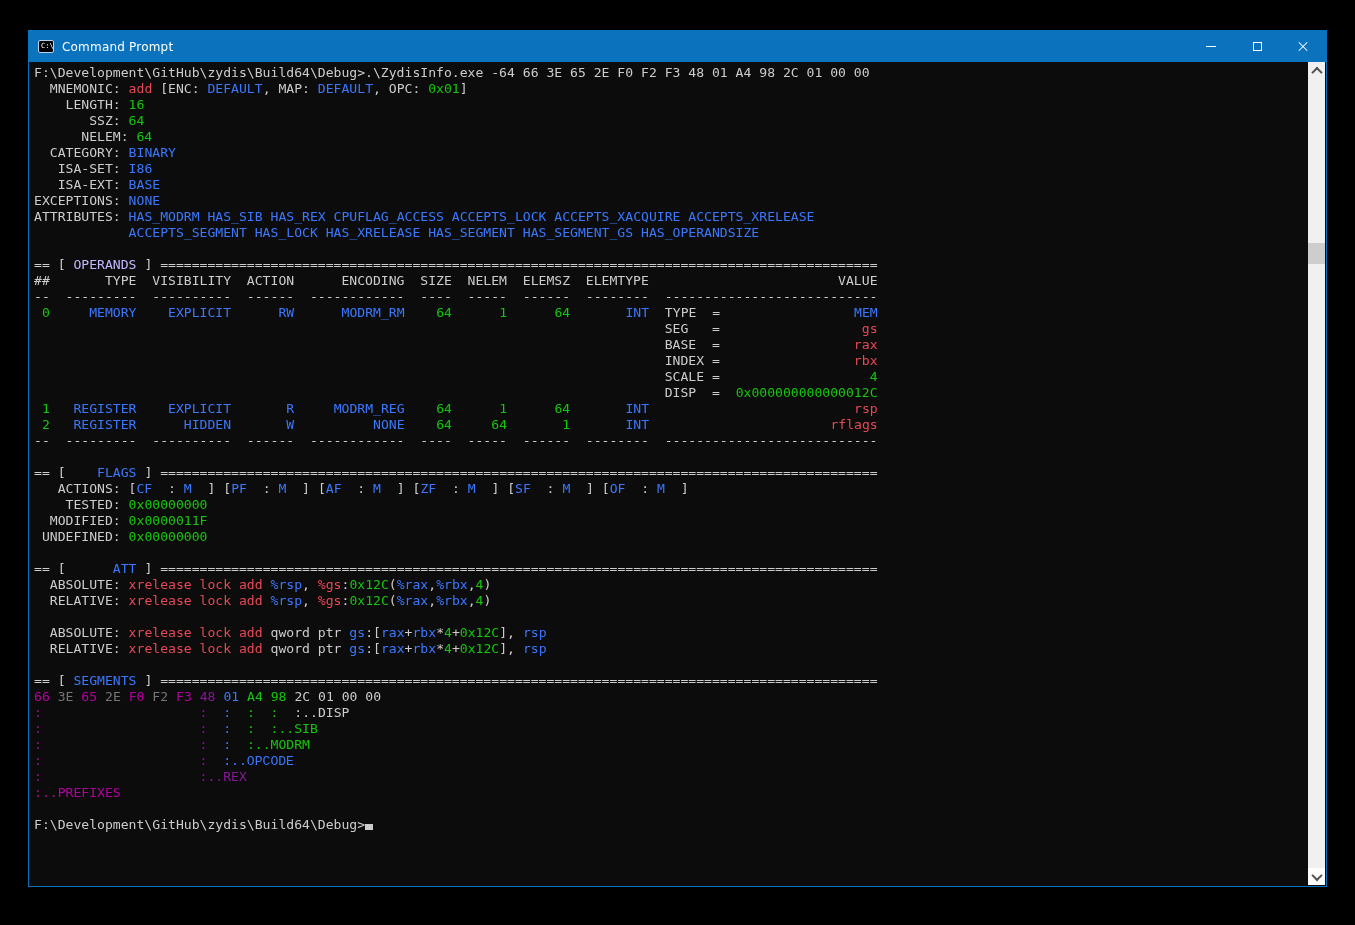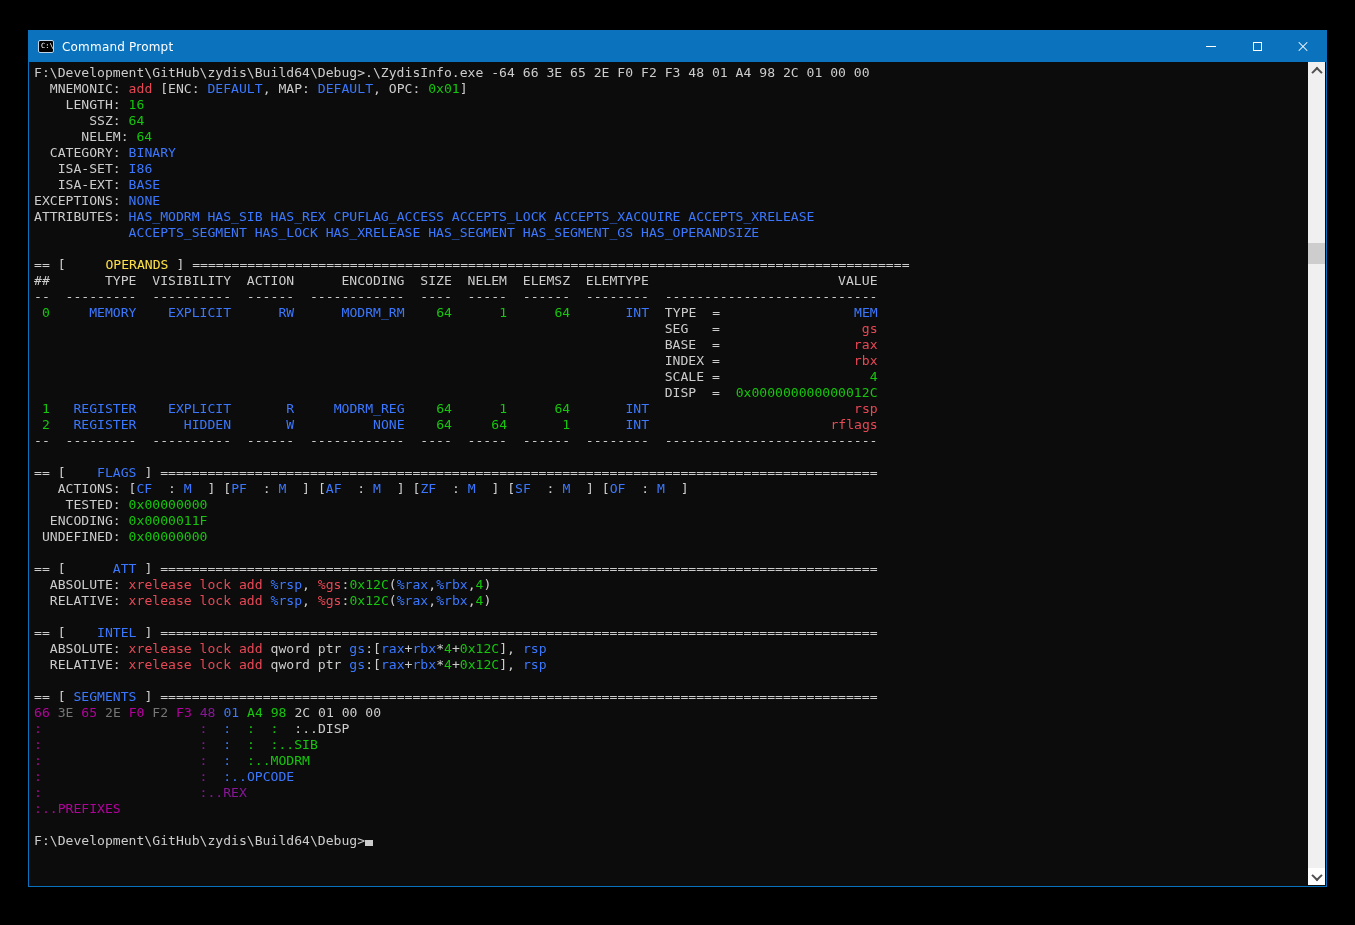--- a/index.html
+++ b/index.html
@@ -63,53 +63,52 @@
       <div class="line"><span style="color: rgb(204, 204, 204);">    LENGTH: </span><span style="color: rgb(22, 198, 12);">16</span></div>
       <div class="line"><span style="color: rgb(204, 204, 204);">       SSZ: </span><span style="color: rgb(22, 198, 12);">64</span></div>
       <div class="line"><span style="color: rgb(204, 204, 204);">      NELEM: </span><span style="color: rgb(22, 198, 12);">64</span></div>
       <div class="line"><span style="color: rgb(204, 204, 204);">  CATEGORY: </span><span style="color: rgb(59, 120, 255);">BINARY</span></div>
       <div class="line"><span style="color: rgb(204, 204, 204);">   ISA-SET: </span><span style="color: rgb(59, 120, 255);">I86</span></div>
       <div class="line"><span style="color: rgb(204, 204, 204);">   ISA-EXT: </span><span style="color: rgb(59, 120, 255);">BASE</span></div>
       <div class="line"><span style="color: rgb(204, 204, 204);">EXCEPTIONS: </span><span style="color: rgb(59, 120, 255);">NONE</span></div>
       <div class="line"><span style="color: rgb(204, 204, 204);">ATTRIBUTES: </span><span style="color: rgb(59, 120, 255);">HAS_MODRM HAS_SIB HAS_REX CPUFLAG_ACCESS ACCEPTS_LOCK ACCEPTS_XACQUIRE ACCEPTS_XRELEASE</span></div>
       <div class="line"><span style="color: rgb(204, 204, 204);">            </span><span style="color: rgb(59, 120, 255);">ACCEPTS_SEGMENT HAS_LOCK HAS_XRELEASE HAS_SEGMENT HAS_SEGMENT_GS HAS_OPERANDSIZE</span></div>
       <div class="line"></div>
-      <div class="line"><span style="color: rgb(204, 204, 204);">== [ </span><span style="color: #fde047; margin-left: 32px;">OPERANDS</span><span style="color: rgb(204, 204, 204);"> ] </span><span style="color: rgb(204, 204, 204);">===========================================================================================</span></div>
+      <div class="line"><span style="color: rgb(204, 204, 204);">== [ </span><span style="color: #c4b5fd;">OPERANDS</span><span style="color: rgb(204, 204, 204);"> ] </span><span style="color: rgb(204, 204, 204);">===========================================================================================</span></div>
       <div class="line"><span style="color: rgb(204, 204, 204);">##       TYPE  VISIBILITY  ACTION      ENCODING  SIZE  NELEM  ELEMSZ  ELEMTYPE</span><span style="color: rgb(204, 204, 204);">                        </span><span style="color: rgb(204, 204, 204);">VALUE</span></div>
       <div class="line"><span style="color: rgb(204, 204, 204);">--  ---------  ----------  ------  ------------  ----  -----  ------  --------  </span><span style="color: rgb(204, 204, 204);">---------------------------</span></div>
       <div class="line"><span style="color: rgb(204, 204, 204);"> </span><span style="color: rgb(22, 198, 12);">0</span><span style="color: rgb(204, 204, 204);">     </span><span style="color: rgb(59, 120, 255);">MEMORY</span><span style="color: rgb(204, 204, 204);">    </span><span style="color: rgb(59, 120, 255);">EXPLICIT</span><span style="color: rgb(204, 204, 204);">      </span><span style="color: rgb(59, 120, 255);">RW</span><span style="color: rgb(204, 204, 204);">      </span><span style="color: rgb(59, 120, 255);">MODRM_RM</span><span style="color: rgb(204, 204, 204);">    </span><span style="color: rgb(22, 198, 12);">64</span><span style="color: rgb(204, 204, 204);">      </span><span style="color: rgb(22, 198, 12);">1</span><span style="color: rgb(204, 204, 204);">      </span><span style="color: rgb(22, 198, 12);">64</span><span style="color: rgb(204, 204, 204);">       </span><span style="color: rgb(59, 120, 255);">INT</span><span style="color: rgb(204, 204, 204);">  TYPE  =</span><span style="color: rgb(204, 204, 204);">                 </span><span style="color: rgb(59, 120, 255);">MEM</span></div>
       <div class="line"><span style="color: rgb(204, 204, 204);">                                                                                </span><span style="color: rgb(204, 204, 204);">SEG   =</span><span style="color: rgb(204, 204, 204);">                  </span><span style="color: rgb(231, 72, 86);">gs</span></div>
       <div class="line"><span style="color: rgb(204, 204, 204);">                                                                                </span><span style="color: rgb(204, 204, 204);">BASE  =</span><span style="color: rgb(204, 204, 204);">                 </span><span style="color: rgb(231, 72, 86);">rax</span></div>
       <div class="line"><span style="color: rgb(204, 204, 204);">                                                                                </span><span style="color: rgb(204, 204, 204);">INDEX =</span><span style="color: rgb(204, 204, 204);">                 </span><span style="color: rgb(231, 72, 86);">rbx</span></div>
       <div class="line"><span style="color: rgb(204, 204, 204);">                                                                                </span><span style="color: rgb(204, 204, 204);">SCALE =</span><span style="color: rgb(204, 204, 204);">                   </span><span style="color: rgb(22, 198, 12);">4</span></div>
       <div class="line"><span style="color: rgb(204, 204, 204);">                                                                                </span><span style="color: rgb(204, 204, 204);">DISP  =</span><span style="color: rgb(204, 204, 204);">  </span><span style="color: rgb(22, 198, 12);">0x000000000000012C</span></div>
       <div class="line"><span style="color: rgb(204, 204, 204);"> </span><span style="color: rgb(22, 198, 12);">1</span><span style="color: rgb(204, 204, 204);">   </span><span style="color: rgb(59, 120, 255);">REGISTER</span><span style="color: rgb(204, 204, 204);">    </span><span style="color: rgb(59, 120, 255);">EXPLICIT</span><span style="color: rgb(204, 204, 204);">       </span><span style="color: rgb(59, 120, 255);">R</span><span style="color: rgb(204, 204, 204);">     </span><span style="color: rgb(59, 120, 255);">MODRM_REG</span><span style="color: rgb(204, 204, 204);">    </span><span style="color: rgb(22, 198, 12);">64</span><span style="color: rgb(204, 204, 204);">      </span><span style="color: rgb(22, 198, 12);">1</span><span style="color: rgb(204, 204, 204);">      </span><span style="color: rgb(22, 198, 12);">64</span><span style="color: rgb(204, 204, 204);">       </span><span style="color: rgb(59, 120, 255);">INT</span><span style="color: rgb(204, 204, 204);">                          </span><span style="color: rgb(231, 72, 86);">rsp</span></div>
       <div class="line"><span style="color: rgb(204, 204, 204);"> </span><span style="color: rgb(22, 198, 12);">2</span><span style="color: rgb(204, 204, 204);">   </span><span style="color: rgb(59, 120, 255);">REGISTER</span><span style="color: rgb(204, 204, 204);">      </span><span style="color: rgb(59, 120, 255);">HIDDEN</span><span style="color: rgb(204, 204, 204);">       </span><span style="color: rgb(59, 120, 255);">W</span><span style="color: rgb(204, 204, 204);">          </span><span style="color: rgb(59, 120, 255);">NONE</span><span style="color: rgb(204, 204, 204);">    </span><span style="color: rgb(22, 198, 12);">64</span><span style="color: rgb(204, 204, 204);">     </span><span style="color: rgb(22, 198, 12);">64</span><span style="color: rgb(204, 204, 204);">       </span><span style="color: rgb(22, 198, 12);">1</span><span style="color: rgb(204, 204, 204);">       </span><span style="color: rgb(59, 120, 255);">INT</span><span style="color: rgb(204, 204, 204);">                       </span><span style="color: rgb(231, 72, 86);">rflags</span></div>
       <div class="line"><span style="color: rgb(204, 204, 204);">--  ---------  ----------  ------  ------------  ----  -----  ------  --------  </span><span style="color: rgb(204, 204, 204);">---------------------------</span></div>
       <div class="line"></div>
       <div class="line"><span style="color: rgb(204, 204, 204);">== [    </span><span style="color: rgb(59, 120, 255);">FLAGS</span><span style="color: rgb(204, 204, 204);"> ] </span><span style="color: rgb(204, 204, 204);">===========================================================================================</span></div>
       <div class="line"><span style="color: rgb(204, 204, 204);">   ACTIONS: [</span><span style="color: rgb(59, 120, 255);">CF</span><span style="color: rgb(204, 204, 204);">  : </span><span style="color: rgb(59, 120, 255);">M</span><span style="color: rgb(204, 204, 204);">  ] [</span><span style="color: rgb(59, 120, 255);">PF</span><span style="color: rgb(204, 204, 204);">  : </span><span style="color: rgb(59, 120, 255);">M</span><span style="color: rgb(204, 204, 204);">  ] [</span><span style="color: rgb(59, 120, 255);">AF</span><span style="color: rgb(204, 204, 204);">  : </span><span style="color: rgb(59, 120, 255);">M</span><span style="color: rgb(204, 204, 204);">  ] [</span><span style="color: rgb(59, 120, 255);">ZF</span><span style="color: rgb(204, 204, 204);">  : </span><span style="color: rgb(59, 120, 255);">M</span><span style="color: rgb(204, 204, 204);">  ] [</span><span style="color: rgb(59, 120, 255);">SF</span><span style="color: rgb(204, 204, 204);">  : </span><span style="color: rgb(59, 120, 255);">M</span><span style="color: rgb(204, 204, 204);">  ] [</span><span style="color: rgb(59, 120, 255);">OF</span><span style="color: rgb(204, 204, 204);">  : </span><span style="color: rgb(59, 120, 255);">M</span><span style="color: rgb(204, 204, 204);">  ]</span></div>
       <div class="line"><span style="color: rgb(204, 204, 204);">    TESTED: </span><span style="color: rgb(22, 198, 12);">0x00000000</span></div>
-      <div class="line"><span style="color: rgb(204, 204, 204);">  ENCODING: </span><span style="color: rgb(22, 198, 12);">0x0000011F</span></div>
+      <div class="line"><span style="color: rgb(204, 204, 204);">  MODIFIED: </span><span style="color: rgb(22, 198, 12);">0x0000011F</span></div>
       <div class="line"><span style="color: rgb(204, 204, 204);"> UNDEFINED: </span><span style="color: rgb(22, 198, 12);">0x00000000</span></div>
       <div class="line"></div>
       <div class="line"><span style="color: rgb(204, 204, 204);">== [      </span><span style="color: rgb(59, 120, 255);">ATT</span><span style="color: rgb(204, 204, 204);"> ] </span><span style="color: rgb(204, 204, 204);">===========================================================================================</span></div>
       <div class="line"><span style="color: rgb(204, 204, 204);">  ABSOLUTE: </span><span style="color: rgb(231, 72, 86);">xrelease lock add </span><span style="color: rgb(59, 120, 255);">%rsp</span><span style="color: rgb(204, 204, 204);">, </span><span style="color: rgb(231, 72, 86);">%gs</span><span style="color: rgb(204, 204, 204);">:</span><span style="color: rgb(22, 198, 12);">0x12C</span><span style="color: rgb(204, 204, 204);">(</span><span style="color: rgb(59, 120, 255);">%rax</span><span style="color: rgb(204, 204, 204);">,</span><span style="color: rgb(59, 120, 255);">%rbx</span><span style="color: rgb(204, 204, 204);">,</span><span style="color: rgb(22, 198, 12);">4</span><span style="color: rgb(204, 204, 204);">)</span></div>
       <div class="line"><span style="color: rgb(204, 204, 204);">  RELATIVE: </span><span style="color: rgb(231, 72, 86);">xrelease lock add </span><span style="color: rgb(59, 120, 255);">%rsp</span><span style="color: rgb(204, 204, 204);">, </span><span style="color: rgb(231, 72, 86);">%gs</span><span style="color: rgb(204, 204, 204);">:</span><span style="color: rgb(22, 198, 12);">0x12C</span><span style="color: rgb(204, 204, 204);">(</span><span style="color: rgb(59, 120, 255);">%rax</span><span style="color: rgb(204, 204, 204);">,</span><span style="color: rgb(59, 120, 255);">%rbx</span><span style="color: rgb(204, 204, 204);">,</span><span style="color: rgb(22, 198, 12);">4</span><span style="color: rgb(204, 204, 204);">)</span></div>
       <div class="line"></div>
-      <div class="line"><span style="color: rgb(204, 204, 204);">== [    </span><span style="color: rgb(59, 120, 255);">INTEL</span><span style="color: rgb(204, 204, 204);"> ] </span><span style="color: rgb(204, 204, 204);">===========================================================================================</span></div>
       <div class="line"><span style="color: rgb(204, 204, 204);">  ABSOLUTE: </span><span style="color: rgb(231, 72, 86);">xrelease lock add </span><span style="color: rgb(204, 204, 204);">qword ptr </span><span style="color: rgb(59, 120, 255);">gs</span><span style="color: rgb(204, 204, 204);">:[</span><span style="color: rgb(59, 120, 255);">rax</span><span style="color: rgb(204, 204, 204);">+</span><span style="color: rgb(59, 120, 255);">rbx</span><span style="color: rgb(204, 204, 204);">*</span><span style="color: rgb(22, 198, 12);">4</span><span style="color: rgb(204, 204, 204);">+</span><span style="color: rgb(22, 198, 12);">0x12C</span><span style="color: rgb(204, 204, 204);">], </span><span style="color: rgb(59, 120, 255);">rsp</span></div>
       <div class="line"><span style="color: rgb(204, 204, 204);">  RELATIVE: </span><span style="color: rgb(231, 72, 86);">xrelease lock add </span><span style="color: rgb(204, 204, 204);">qword ptr </span><span style="color: rgb(59, 120, 255);">gs</span><span style="color: rgb(204, 204, 204);">:[</span><span style="color: rgb(59, 120, 255);">rax</span><span style="color: rgb(204, 204, 204);">+</span><span style="color: rgb(59, 120, 255);">rbx</span><span style="color: rgb(204, 204, 204);">*</span><span style="color: rgb(22, 198, 12);">4</span><span style="color: rgb(204, 204, 204);">+</span><span style="color: rgb(22, 198, 12);">0x12C</span><span style="color: rgb(204, 204, 204);">], </span><span style="color: rgb(59, 120, 255);">rsp</span></div>
       <div class="line"></div>
       <div class="line"><span style="color: rgb(204, 204, 204);">== [ </span><span style="color: rgb(59, 120, 255);">SEGMENTS</span><span style="color: rgb(204, 204, 204);"> ] </span><span style="color: rgb(204, 204, 204);">===========================================================================================</span></div>
       <div class="line"><span style="color: rgb(180, 0, 158);">66</span><span style="color: rgb(204, 204, 204);"> </span><span style="color: rgb(118, 118, 118);">3E</span><span style="color: rgb(204, 204, 204);"> </span><span style="color: rgb(180, 0, 158);">65</span><span style="color: rgb(204, 204, 204);"> </span><span style="color: rgb(118, 118, 118);">2E</span><span style="color: rgb(204, 204, 204);"> </span><span style="color: rgb(180, 0, 158);">F0</span><span style="color: rgb(204, 204, 204);"> </span><span style="color: rgb(118, 118, 118);">F2</span><span style="color: rgb(204, 204, 204);"> </span><span style="color: rgb(180, 0, 158);">F3</span><span style="color: rgb(204, 204, 204);"> </span><span style="color: rgb(136, 23, 152);">48</span><span style="color: rgb(204, 204, 204);"> </span><span style="color: rgb(59, 120, 255);">01</span><span style="color: rgb(204, 204, 204);"> </span><span style="color: rgb(22, 198, 12);">A4</span><span style="color: rgb(204, 204, 204);"> </span><span style="color: rgb(22, 198, 12);">98</span><span style="color: rgb(204, 204, 204);"> </span><span style="color: rgb(204, 204, 204);">2C 01 00 00</span></div>
       <div class="line"><span style="color: rgb(180, 0, 158);">:</span><span style="color: rgb(204, 204, 204);">                    </span><span style="color: rgb(136, 23, 152);">:</span><span style="color: rgb(204, 204, 204);">  </span><span style="color: rgb(59, 120, 255);">:</span><span style="color: rgb(204, 204, 204);">  </span><span style="color: rgb(22, 198, 12);">:</span><span style="color: rgb(204, 204, 204);">  </span><span style="color: rgb(22, 198, 12);">:</span><span style="color: rgb(204, 204, 204);">  </span><span style="color: rgb(204, 204, 204);">:..DISP</span></div>
       <div class="line"><span style="color: rgb(180, 0, 158);">:</span><span style="color: rgb(204, 204, 204);">                    </span><span style="color: rgb(136, 23, 152);">:</span><span style="color: rgb(204, 204, 204);">  </span><span style="color: rgb(59, 120, 255);">:</span><span style="color: rgb(204, 204, 204);">  </span><span style="color: rgb(22, 198, 12);">:</span><span style="color: rgb(204, 204, 204);">  </span><span style="color: rgb(22, 198, 12);">:..SIB</span></div>
       <div class="line"><span style="color: rgb(180, 0, 158);">:</span><span style="color: rgb(204, 204, 204);">                    </span><span style="color: rgb(136, 23, 152);">:</span><span style="color: rgb(204, 204, 204);">  </span><span style="color: rgb(59, 120, 255);">:</span><span style="color: rgb(204, 204, 204);">  </span><span style="color: rgb(22, 198, 12);">:..MODRM</span></div>
-      <div class="line"><span style="color: rgb(180, 0, 158);">:</span><span style="color: rgb(204, 204, 204);">                    </span><span style="color: rgb(136, 23, 152);">:</span><span style="color: rgb(204, 204, 204);">  </span><span style="color: rgb(59, 120, 255);">:..OPCODE</span></div>
+      <div class="line"><span style="color: rgb(180, 0, 158);">:</span><span style="color: rgb(204, 204, 204);">                    </span><span style="color: rgb(136, 23, 152);">:</span><span style="color: rgb(204, 204, 204);">  </span><span style="color: rgb(59, 120, 255); font-family: Liberation Mono, monospace;">:..OPCODE</span></div>
       <div class="line"><span style="color: rgb(180, 0, 158);">:</span><span style="color: rgb(204, 204, 204);">                    </span><span style="color: rgb(136, 23, 152);">:..REX</span></div>
       <div class="line"><span style="color: rgb(180, 0, 158);">:..PREFIXES</span></div>
       <div class="line"></div>
       <div class="line"><span style="color: rgb(204, 204, 204);">F:\Development\GitHub\zydis\Build64\Debug&gt;</span><span class="cursor"></span></div>
     </div>
 
   <div class="scrollbar">
     <div class="sb-btn sb-up">
       <div class="chev up"></div>
     </div>

